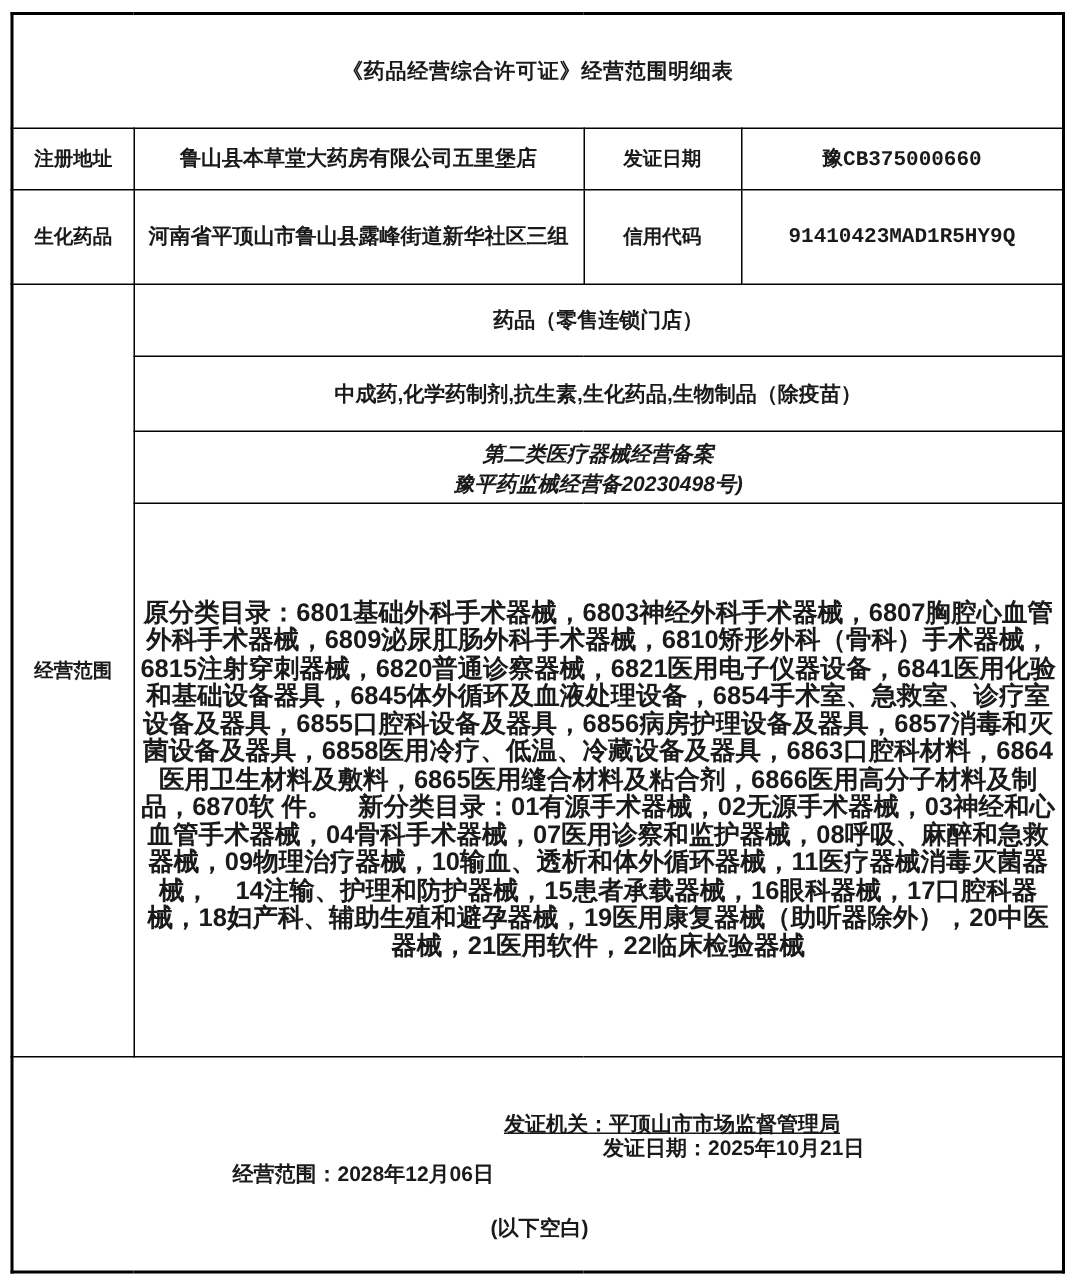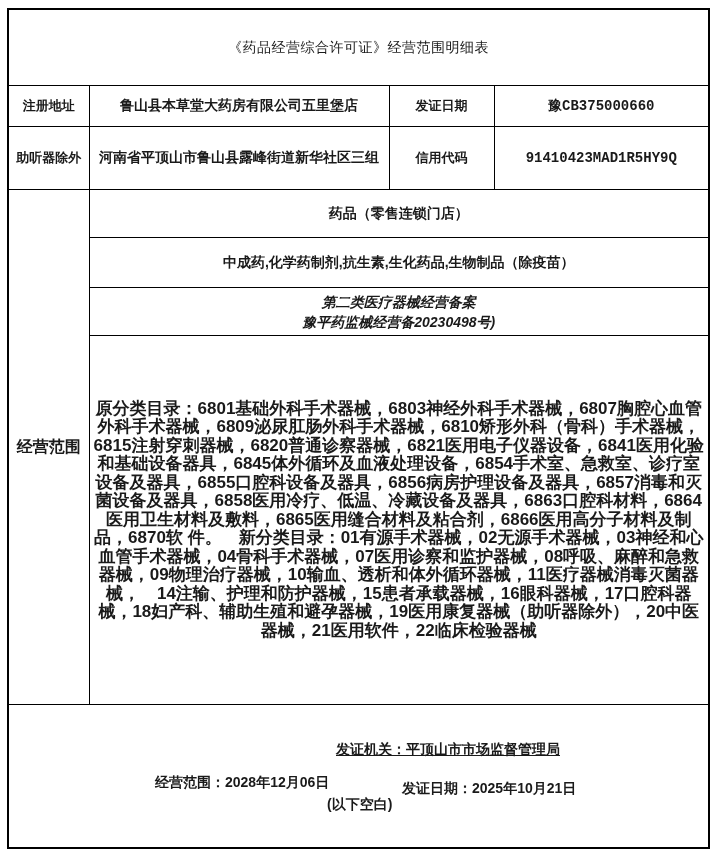--- a/index.html
+++ b/index.html
@@ -28,28 +28,28 @@
   .doc-table td {
     border: 1px solid #000;
     text-align: center;
     vertical-align: middle;
     padding: 0;
     overflow: hidden;
   }
   .title-cell {
     height: 75px;
     font-size: 14px;
-    font-weight: 400;
+    font-weight: 700;
     letter-spacing: 0.5px;
   }
   .row-company td { height: 40px; }
   .row-address td { height: 62px; }
   .label-cell { font-size: 13px; }
   .value-cell { font-size: 14px; font-family: Liberation Mono, monospace; }
-  .scope-label-cell { font-size: 16px; }
+  .scope-label-cell { font-size: 13px; }
   .sub-row-1 { height: 48px; }
   .sub-row-2 { height: 50px; }
   .sub-row-3 { height: 48px; }
   .sub-row-3 .two-line div { line-height: 20px; font-style: italic; }
   .sub-row-long { height: 369px; }
   .long-text {
     font-size: 17px;
     line-height: 18.5px;
     padding: 0 2px;
     font-weight: 700;
@@ -58,22 +58,22 @@
     height: 142px;
     position: relative;
   }
   .footer-line {
     position: absolute;
     white-space: nowrap;
     font-size: 14px;
   }
   .footer-authority { left: 327px; top: 36px; text-decoration: underline; }
   .footer-valid    { left: 146px; top: 69px; }
-  .footer-issued   { left: 393px; top: 75px; }
-  .footer-blank    { left: 318px; top: 91px; font-size: 14px; }
+  .footer-issued   { left: 393px; top: 52px; }
+  .footer-blank    { left: 318px; top: 105px; font-size: 14px; }
 </style>
 </head>
 <body>
 
 <table class="doc-table">
   <colgroup>
     <col style="width:81px">
     <col style="width:300px">
     <col style="width:105px">
     <col style="width:215px">
@@ -85,21 +85,21 @@
   </tr>
 
   <tr class="row-company">
     <td class="label-cell">注册地址</td>
     <td class="value-cell">鲁山县本草堂大药房有限公司五里堡店</td>
     <td class="label-cell">发证日期</td>
     <td class="value-cell">豫CB375000660</td>
   </tr>
 
   <tr class="row-address">
-    <td class="label-cell">助听器除外</td>
+    <td class="label-cell">生化药品</td>
     <td class="value-cell">河南省平顶山市鲁山县露峰街道新华社区三组</td>
     <td class="label-cell">信用代码</td>
     <td class="value-cell">91410423MAD1R5HY9Q</td>
   </tr>
 
   <tr class="sub-row-1">
     <td rowspan="4" class="scope-label-cell">经营范围</td>
     <td colspan="3">药品（零售连锁门店）</td>
   </tr>
 

